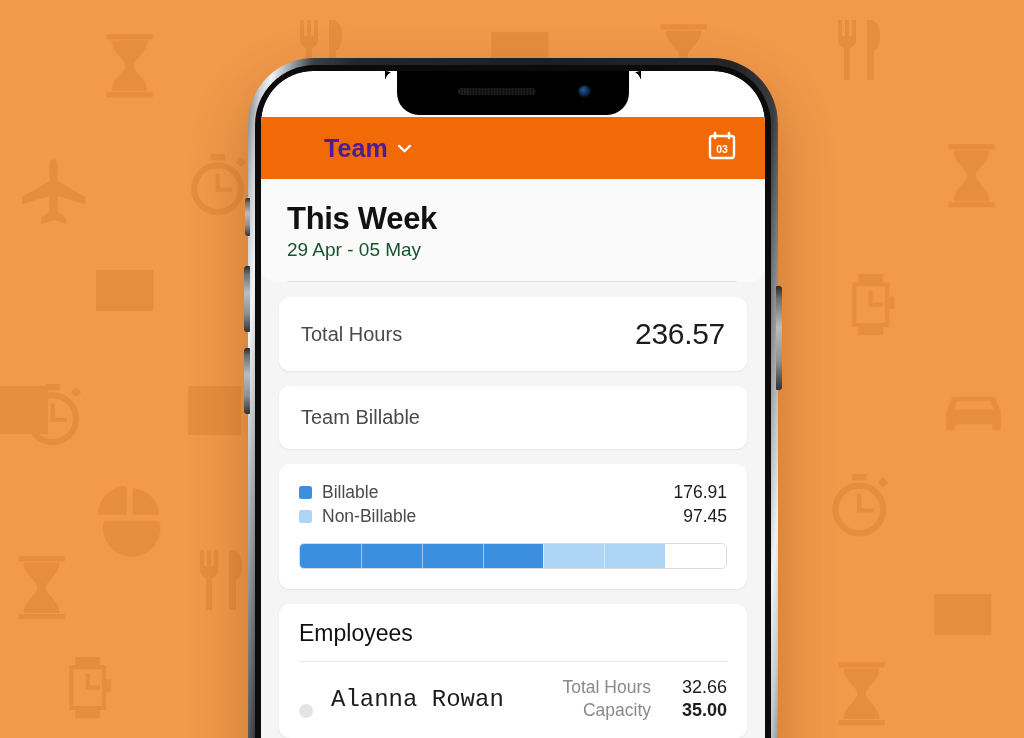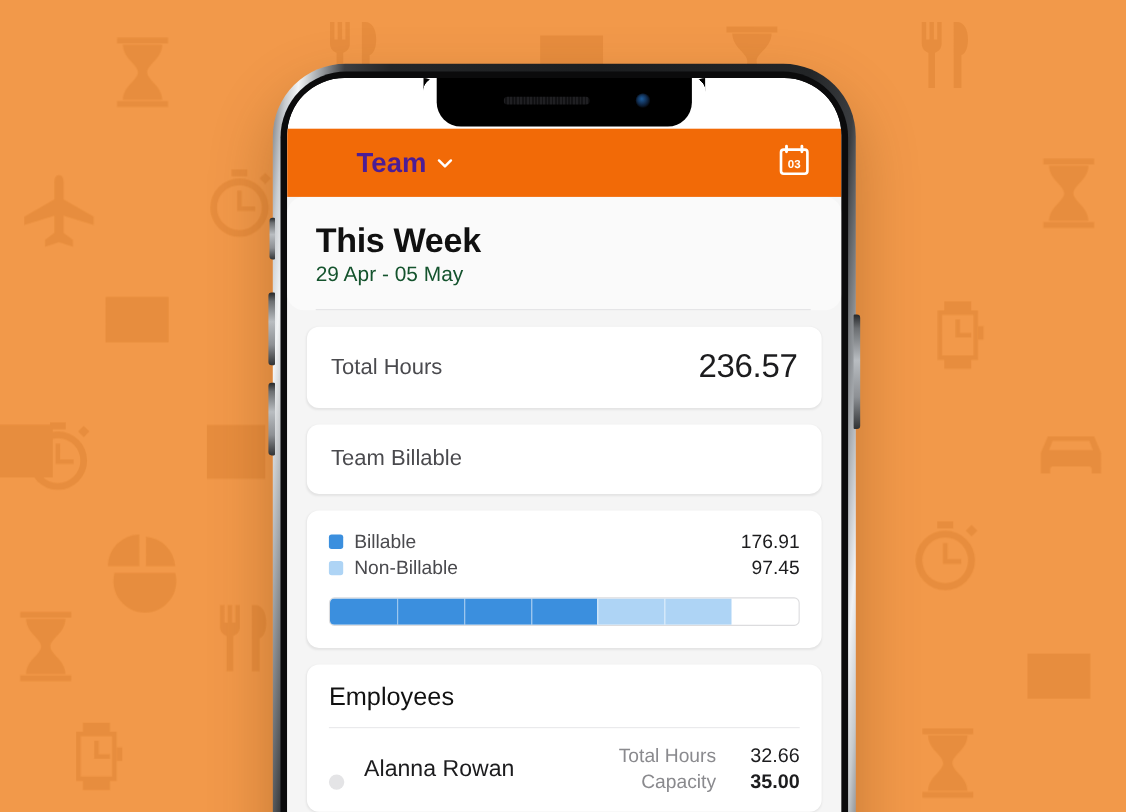--- a/index.html
+++ b/index.html
@@ -179,21 +179,21 @@
   
   #employees-card { padding:16px 0 0; margin-bottom:0; }
   #employees-title { font-size:23px; font-weight:500; color:#111; padding:0 20px 14px; }
   #employees-rule { height:1px; background:#E8E8EA; margin:0 20px; }
   .emp-row {
     display:flex; align-items:center;
     padding:14px 20px 16px;
   }
   .emp-dot { width:14px; height:14px; border-radius:50%; background:#E4E4E6; flex:none;
              align-self:flex-end; margin-bottom:4px; }
-  .emp-name { font-size:21px; color:#1C1C1E; margin-left:18px; align-self:center; }
+  .emp-name { font-size:24px; color:#1C1C1E; margin-left:18px; align-self:center;font-family:Liberation Mono, monospace; }
   .emp-stats { margin-left:auto; }
   .emp-stat-row { display:flex; justify-content:flex-end; gap:16px; line-height:1.28; }
   .emp-stat-label { font-size:17.5px; color:#8A8A8E; }
   .emp-stat-value { font-size:18px; color:#1C1C1E; min-width:60px; text-align:right; }
   .emp-stat-value.bold { font-weight:700; }
 </style>
 </head>
 <body style="background: rgb(242, 153, 74);">
 
 <div id="bg-pattern">

